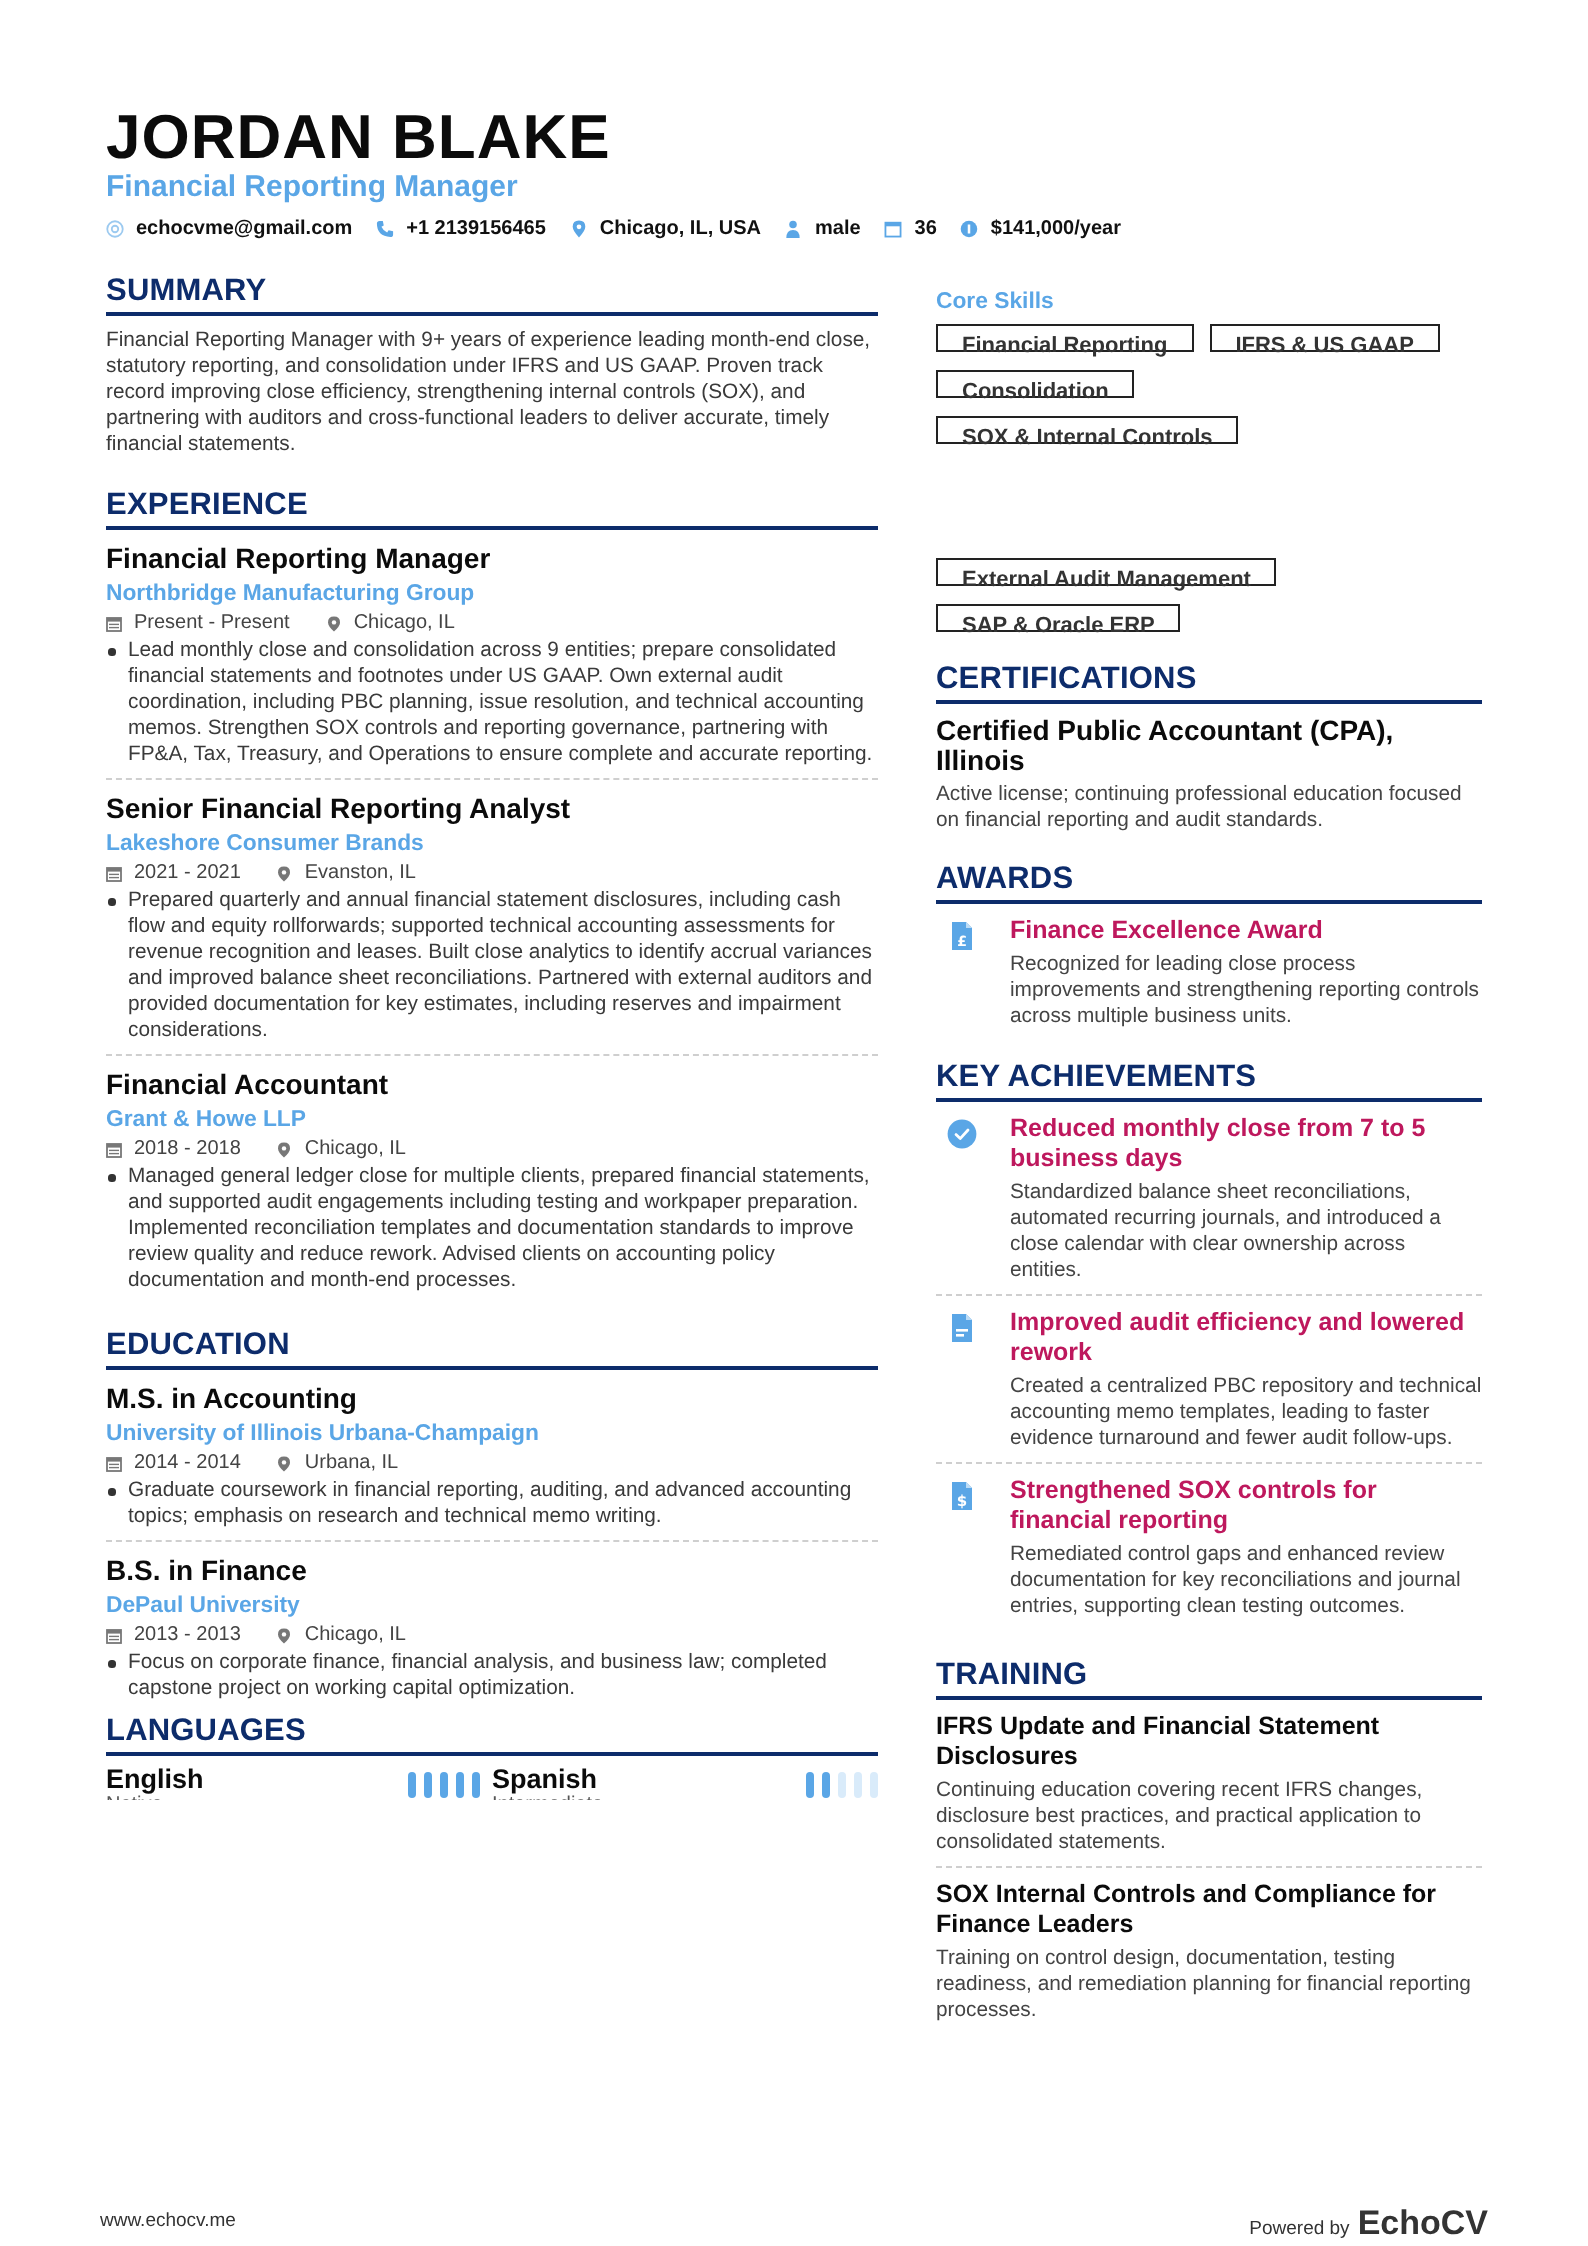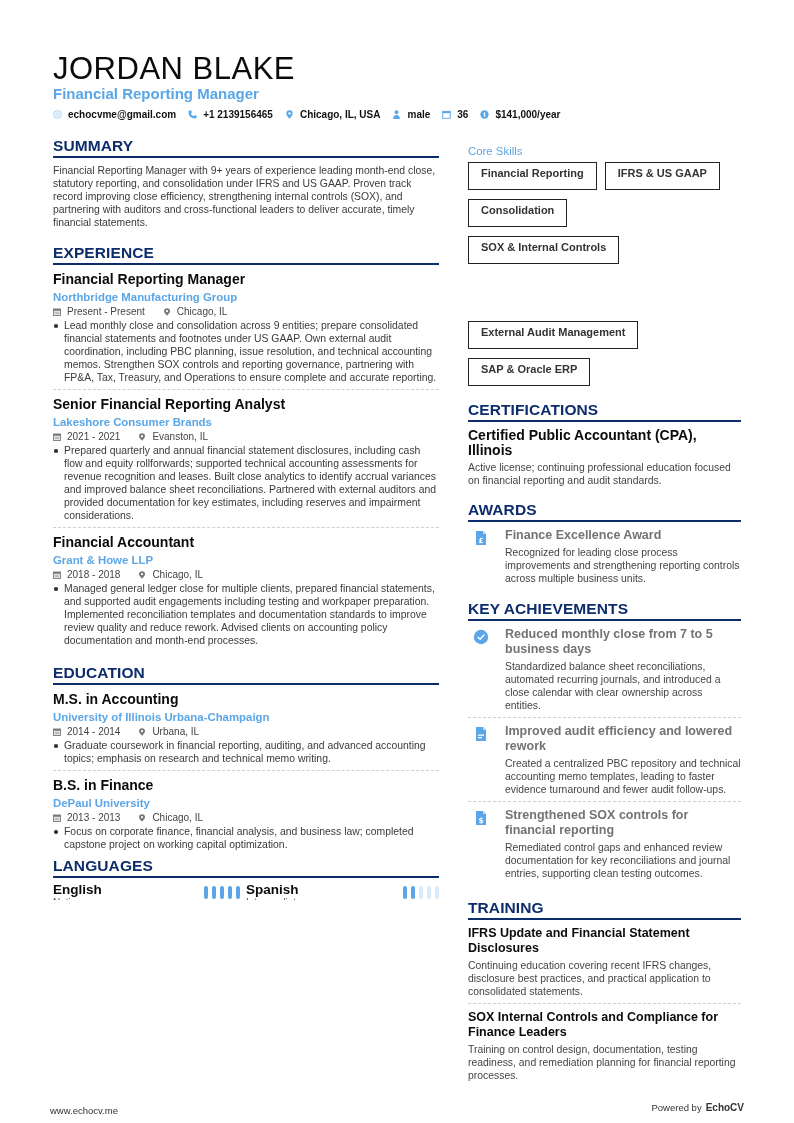--- a/index.html
+++ b/index.html
@@ -2,21 +2,21 @@
 <html><head>
 <meta charset="utf-8">
 <style>
   * { box-sizing: border-box; margin: 0; padding: 0; }
   html, body { width: 794px; height: 1123px; background: #ffffff; }
   body { font-family: "Liberation Sans", sans-serif; color: #111; position: relative; overflow: hidden; }
 
   .page { position: absolute; left: 0; top: 0; width: 794px; height: 1123px; }
 
   
-  .name { position: absolute; left: 53px; top: 52px; font-size: 31px; font-weight: 400; letter-spacing: 0.5px; color: #0b0b0b; line-height: 34px; }
+  .name { position: absolute; left: 53px; top: 52px; font-size: 31px; font-weight: 700; letter-spacing: 0.5px; color: #0b0b0b; line-height: 34px; }
   .title { position: absolute; left: 53px; top: 85px; font-size: 15px; font-weight: 700; color: #5aa6e6; line-height: 18px; }
   .contact { position: absolute; left: 53px; top: 108px; display: flex; align-items: center; font-size: 10px; font-weight: 700; color: #111; line-height: 13px; white-space: nowrap; }
   .contact .ci { display: flex; align-items: center; margin-right: 12px; }
   .contact .ci svg { width: 9px; height: 9px; margin-right: 6px; fill: #5aa6e6; }
 
   
   .col-left { position: absolute; left: 53px; top: 137px; width: 386px; }
   .col-right { position: absolute; left: 468px; top: 137px; width: 273px; }
 
   .sec-head { font-size: 15.5px; font-weight: 700; color: #0d2c6b; line-height: 18px; padding-bottom: 1px; border-bottom: 2.5px solid #0d2c6b; letter-spacing: 0.1px; }
@@ -37,47 +37,47 @@
   
   .lang-row { display: flex; margin-top: 4px; height: 18px; overflow: hidden; }
   .lang { width: 193px; display: flex; justify-content: space-between; align-items: flex-start; }
   .lang-name { font-size: 13.5px; font-weight: 700; color: #0b0b0b; line-height: 15px; }
   .lang-level { font-size: 10px; color: #555; line-height: 12px; }
   .bars { display: flex; margin-top: 4px; padding-right: 0; }
   .bar { width: 4px; height: 13px; border-radius: 2px; margin-left: 4px; background: #5aa6e6; }
   .bar.off { background: #d9ebfa; }
 
   
-  .skill-group { font-size: 11.4px; font-weight: 400; color: #5aa6e6; line-height: 14px; margin-top: 7px; }
+  .skill-group { font-size: 11.4px; font-weight: 700; color: #5aa6e6; line-height: 14px; margin-top: 7px; }
   .chips { display: flex; flex-wrap: wrap; margin-top: 4px; }
-  .chip { border: 1.2px solid #222; font-size: 11px; font-weight: 700; color: #333; line-height: 13px; padding: 4px 12px 4px 12px; margin: 0 8px 9px 0; height: 28px; white-space: nowrap; }
+  .chip { border: 1.2px solid #222; font-size: 11px; font-weight: 700; color: #333; line-height: 13px; padding: 4px 12px 4px 12px; margin: 0 8px 9px 0; height: 14px; white-space: nowrap; }
 
   
   .cert { padding-top: 6px; }
   .cert-title { font-size: 14px; font-weight: 700; color: #0b0b0b; line-height: 15px; }
   .cert-desc { font-size: 10.4px; color: #444; line-height: 13px; margin-top: 3px; }
 
   
   .ientry { display: flex; padding-top: 6px; padding-bottom: 5px; }
   .ientry + .ientry { border-top: 1px dashed #cfcfcf; }
   .ientry .ico { width: 37px; flex: 0 0 37px; padding-left: 5px; padding-top: 2px; }
   .ientry .ico svg { width: 16px; height: 16px; }
   .ientry .body { flex: 1; }
-  .ientry .t { font-size: 12.5px; font-weight: 700; color: #737373; line-height: 15px; }
+  .ientry .t { font-size: 12.5px; font-weight: 700; color: #be185d; line-height: 15px; }
   .ientry .d { font-size: 10.4px; color: #444; line-height: 13px; margin-top: 3px; }
 
   
   .tentry { padding-top: 6px; padding-bottom: 5px; }
   .tentry + .tentry { border-top: 1px dashed #cfcfcf; }
   .tentry .t { font-size: 12.5px; font-weight: 700; color: #0b0b0b; line-height: 15px; }
   .tentry .d { font-size: 10.4px; color: #444; line-height: 13px; margin-top: 3px; }
 
   .footer-left { position: absolute; left: 50px; top: 1105px; font-size: 9.5px; color: #333; }
   .footer-right { position: absolute; right: 50px; top: 1102px; font-size: 9.5px; color: #333; display: flex; align-items: baseline; }
-  .footer-right .brand { font-size: 10px; font-weight: 700; color: #333; margin-left: 4px; }
+  .footer-right .brand { font-size: 17px; font-weight: 700; color: #333; margin-left: 4px; }
 </style>
 </head>
 <body>
 
 <div class="page">
 
   <div class="name">JORDAN BLAKE</div>
   <div class="title">Financial Reporting Manager</div>
   <div class="contact">
     <span class="ci">

